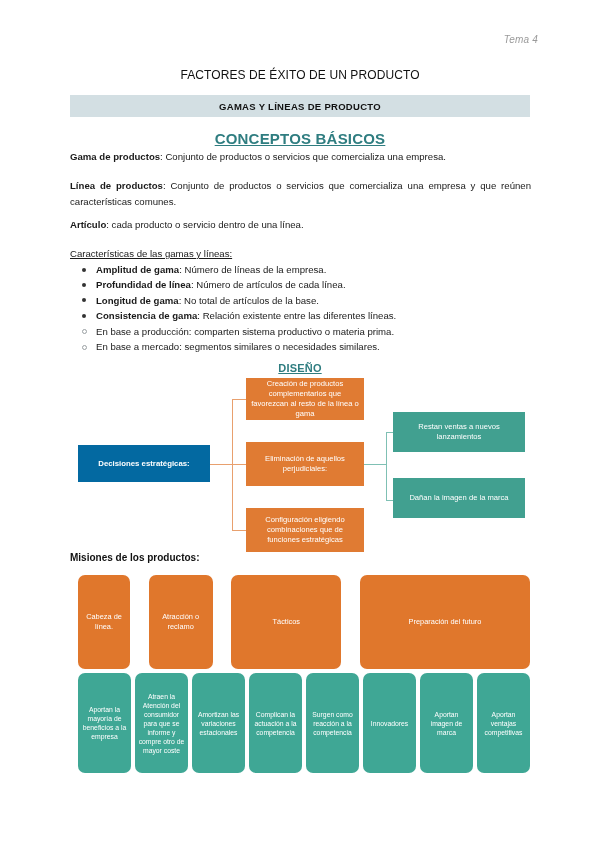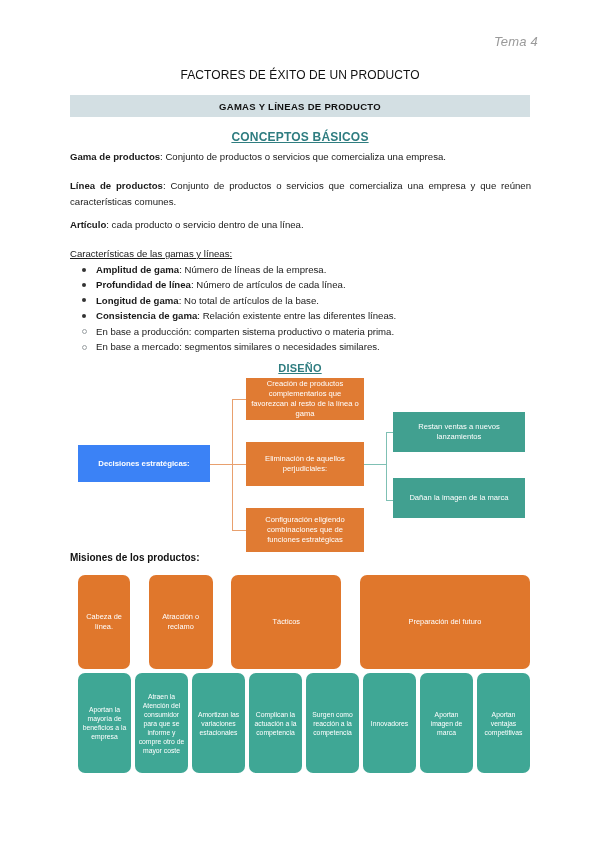--- a/index.html
+++ b/index.html
@@ -21,21 +21,21 @@
     height: 848px;
     box-sizing: border-box;
     padding: 0;
   }
 
   
   .tema-label {
     position: absolute;
     top: 34px;
     right: 62px;
-    font-size: 13px;
+    font-size: 10px;
     font-style: italic;
     color: #9a9a9a;
     letter-spacing: .2px;
   }
   .doc-title {
     position: absolute;
     top: 68px;
     left: 0;
     width: 600px;
     text-align: center;
@@ -60,21 +60,21 @@
     font-weight: bold;
     letter-spacing: .3px;
     color: #111;
   }
 
   .section-head {
     position: absolute;
     left: 0;
     width: 600px;
     text-align: center;
-    font-size: 12px;
+    font-size: 15px;
     font-weight: 600;
     color: #2f7d80;
     text-decoration: underline;
     letter-spacing: .2px;
   }
   #conceptos-head { top: 130px; }
   #diseno-head { top: 362px; font-size: 11px; }
 
   
   .body-block {
@@ -140,21 +140,21 @@
     box-sizing: border-box;
     display: flex;
     align-items: center;
     justify-content: center;
     text-align: center;
     color: #ffffff;
     font-size: 7.6px;
     line-height: 10px;
     padding: 2px 4px;
   }
-  .dbox.yellow { background: #3b82f6; }
+  .dbox.yellow { background: #0369a1; }
   .dbox.orange { background: #e07b33; }
   .dbox.teal   { background: #41a090; }
 
   .conn {
     position: absolute;
     background: transparent;
   }
   .conn.h-orange { background: #e8a06e; height: 1px; }
   .conn.v-orange { background: #e8a06e; width: 1px; }
   .conn.h-teal { background: #7fc0b4; height: 1px; }

